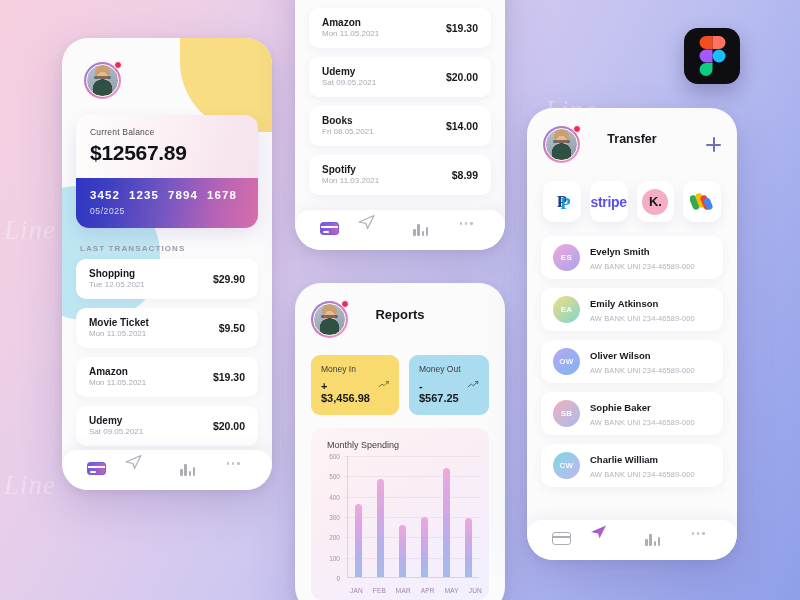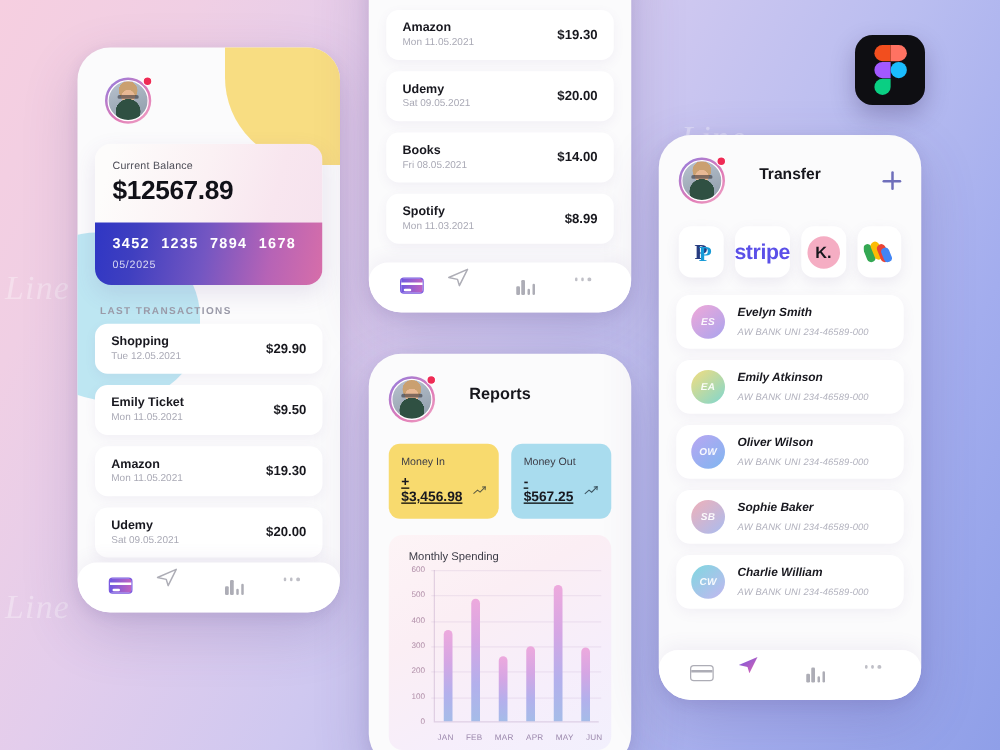--- a/index.html
+++ b/index.html
@@ -177,21 +177,21 @@
   .rep-title {
     position: absolute; left: 0; right: 0; text-align: center;
     font-size: 13px; font-weight: bold; color: #17171d;
     top: 24px;
   }
   .kpis { display: flex; gap: 10px; padding: 17px 16px 0 16px; }
   .kpi { flex: 1; border-radius: 9px; padding: 9px 10px 11px 10px; }
   .kpi.in  { background: #f8da6e; }
   .kpi.out { background: #a9dcee; }
   .kpi-lab { font-size: 8.5px; color: #3c3c46; }
-  .kpi-val-row { display: flex; align-items: center; gap: 6px; margin-top: 6px; text-decoration: underline; }
+  .kpi-val-row { display: flex; align-items: flex-start; gap: 6px; margin-top: 6px; }
   .kpi-val { font-size: 11px; font-weight: bold; color: #18181f; }
   .trend { width: 13px; height: 9px; }
 
   .chart-card {
     margin: 13px 16px 0 16px;
     border-radius: 11px;
     background: linear-gradient(150deg, #fdf4f6 0%, #fbeef4 35%, #f6eefb 70%, #f2f0fd 100%);
     padding: 11px 10px 8px 8px;
     height: 172px;
     position: relative;
@@ -238,32 +238,31 @@
   .plus::after  { top: 0; left: 6.5px; height: 15px; width: 2px; }
 
   .providers { display: flex; gap: 9px; padding: 18px 16px 0 16px; }
   .prov {
     flex: 1; height: 41px; background: #fff; border-radius: 10px;
     display: flex; align-items: center; justify-content: center;
     box-shadow: 0 4px 11px rgba(110,90,150,.10);
   }
   .pp-logo { font-weight: bold; font-size: 17px; color: #253b80; font-family: "Liberation Serif", serif; position: relative; }
   .pp-logo span { color: #179bd7; position: absolute; left: 3.5px; top: 2.5px; }
-  .stripe-logo { font-weight: bold; font-size: 17px; color: #5b50e8; letter-spacing: -.3px; }
+  .stripe-logo { font-weight: bold; font-size: 14px; color: #5b50e8; letter-spacing: -.3px; }
   .klarna { width: 26px; height: 26px; border-radius: 50%; background: #f5adc3;
             display: flex; align-items: center; justify-content: center;
             font-weight: bold; font-size: 13px; color: #17171d; }
   .gpay { width: 24px; height: 20px; position: relative; }
 
   .contacts { padding: 14px 14px 0 14px; }
   .contact {
     background: #fff; border-radius: 11px; padding: 8px 12px;
-    display: flex; align-items: center; gap: 10px; margin-bottom: 9px;
+    display: flex; align-items: flex-end; gap: 10px; margin-bottom: 9px;
     box-shadow: 0 3px 10px rgba(110,90,150,.07);
-    font-style: italic;
   }
   .c-ava {
     width: 27px; height: 27px; border-radius: 50%; flex: none;
     display: flex; align-items: center; justify-content: center;
     font-size: 8px; font-weight: bold; color: rgba(255,255,255,.92);
     letter-spacing: .3px;
   }
   .c-name { font-size: 9.5px; font-weight: bold; color: #18181f; }
   .c-bank { font-size: 7.5px; color: #b2b2be; margin-top: 5px; letter-spacing: .1px; }
 
@@ -325,21 +324,21 @@
       <div>
         <div class="tx">
           <div>
             <div class="tx-name">Shopping</div>
             <div class="tx-date">Tue 12.05.2021</div>
           </div>
           <div class="tx-amt">$29.90</div>
         </div>
         <div class="tx">
           <div>
-            <div class="tx-name">Emily Ticket</div>
+            <div class="tx-name">Movie Ticket</div>
             <div class="tx-date">Mon 11.05.2021</div>
           </div>
           <div class="tx-amt">$9.50</div>
         </div>
         <div class="tx">
           <div>
             <div class="tx-name">Amazon</div>
             <div class="tx-date">Mon 11.05.2021</div>
           </div>
           <div class="tx-amt">$19.30</div>

